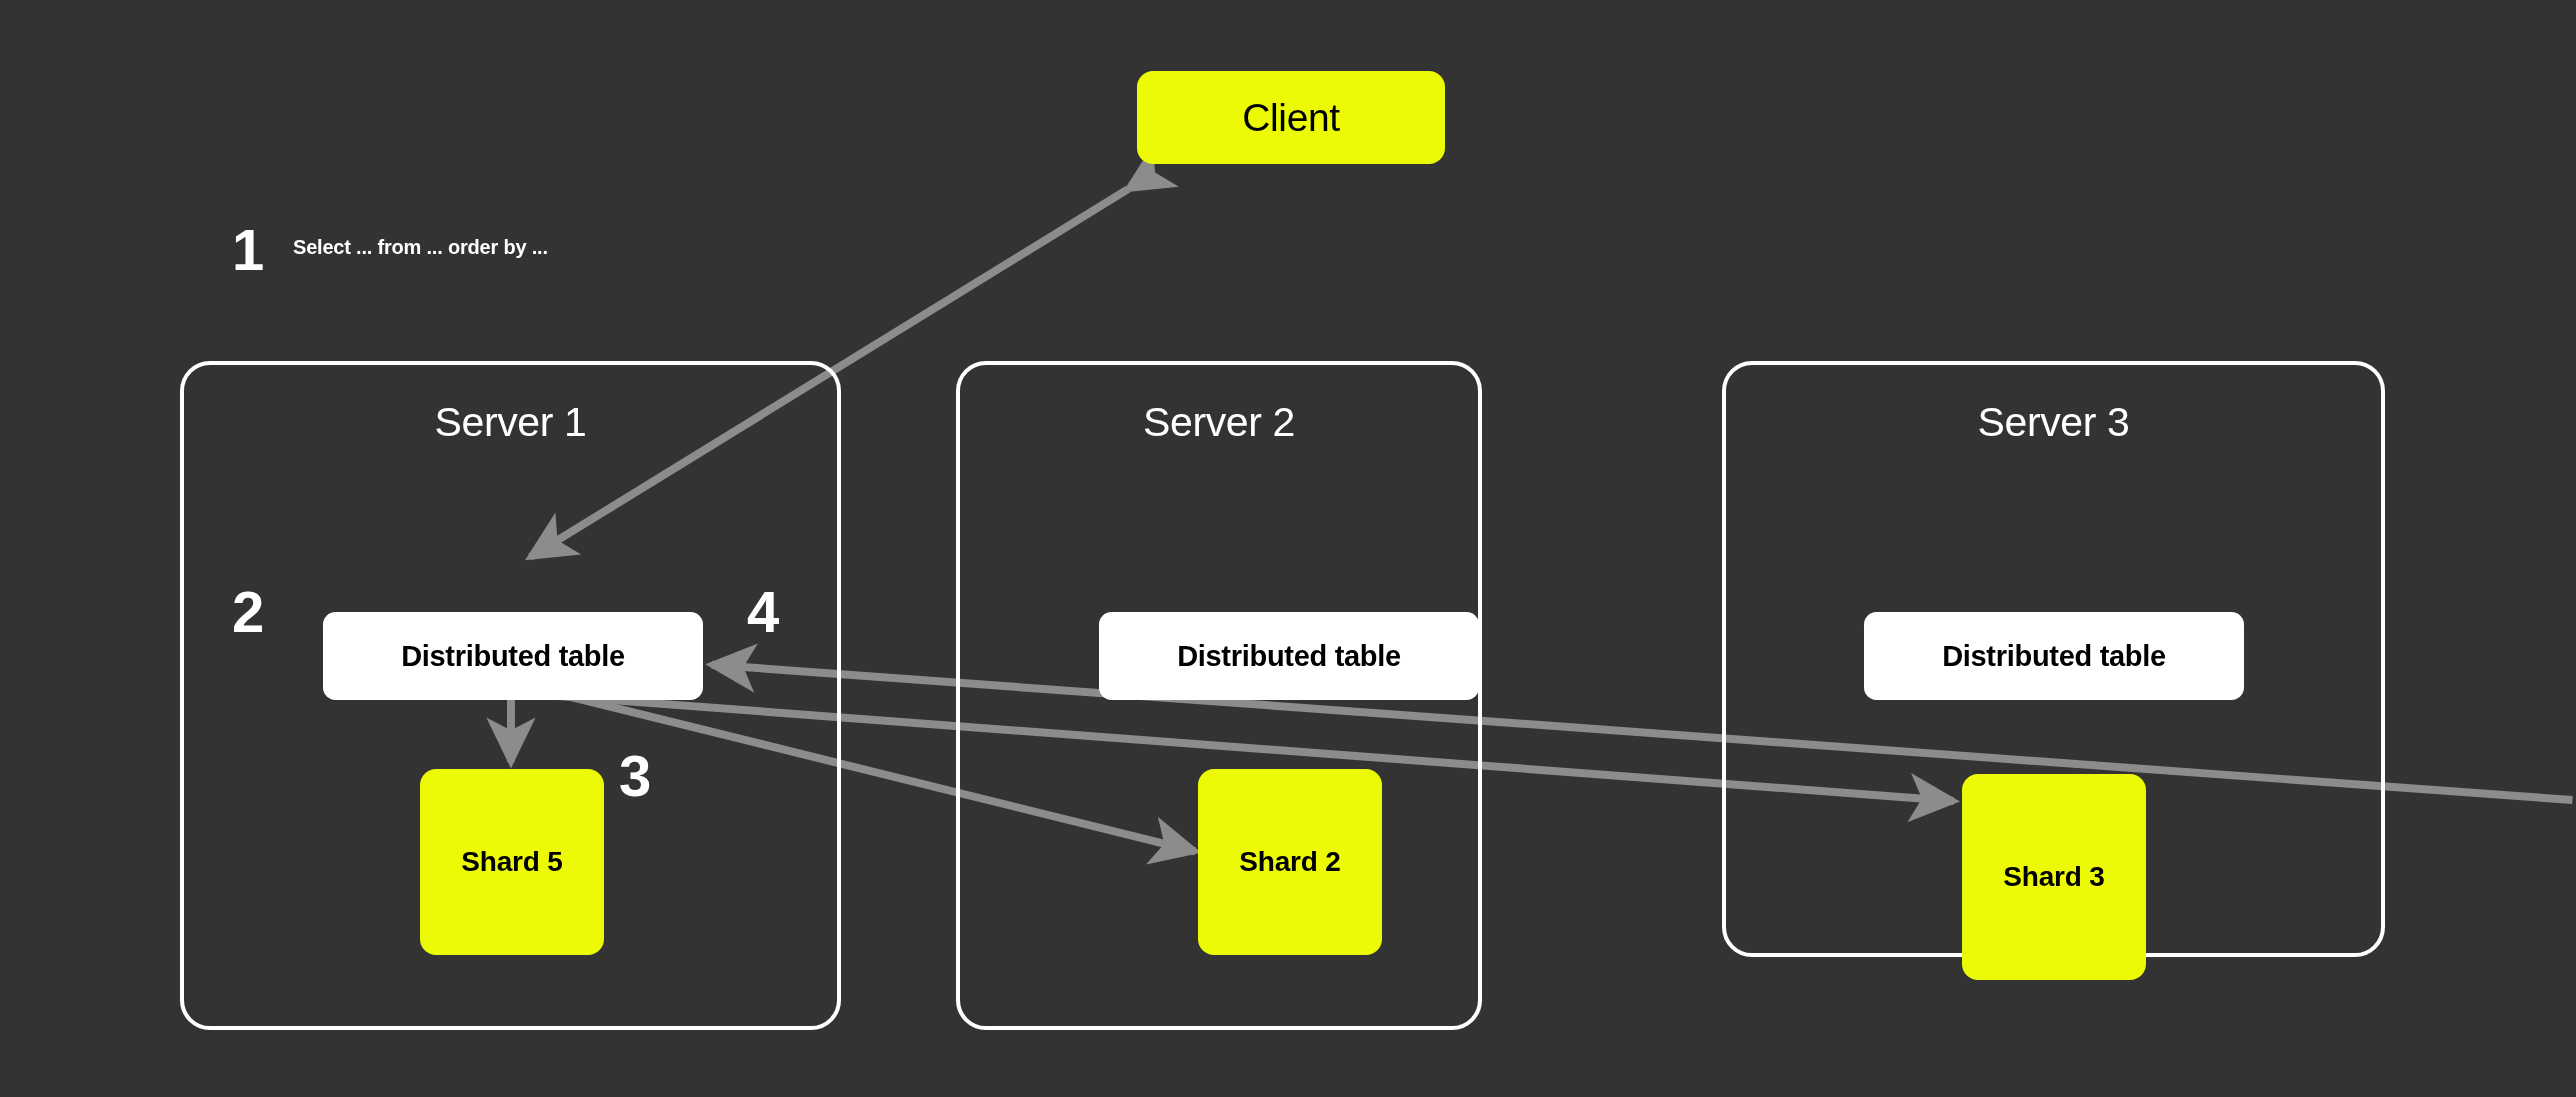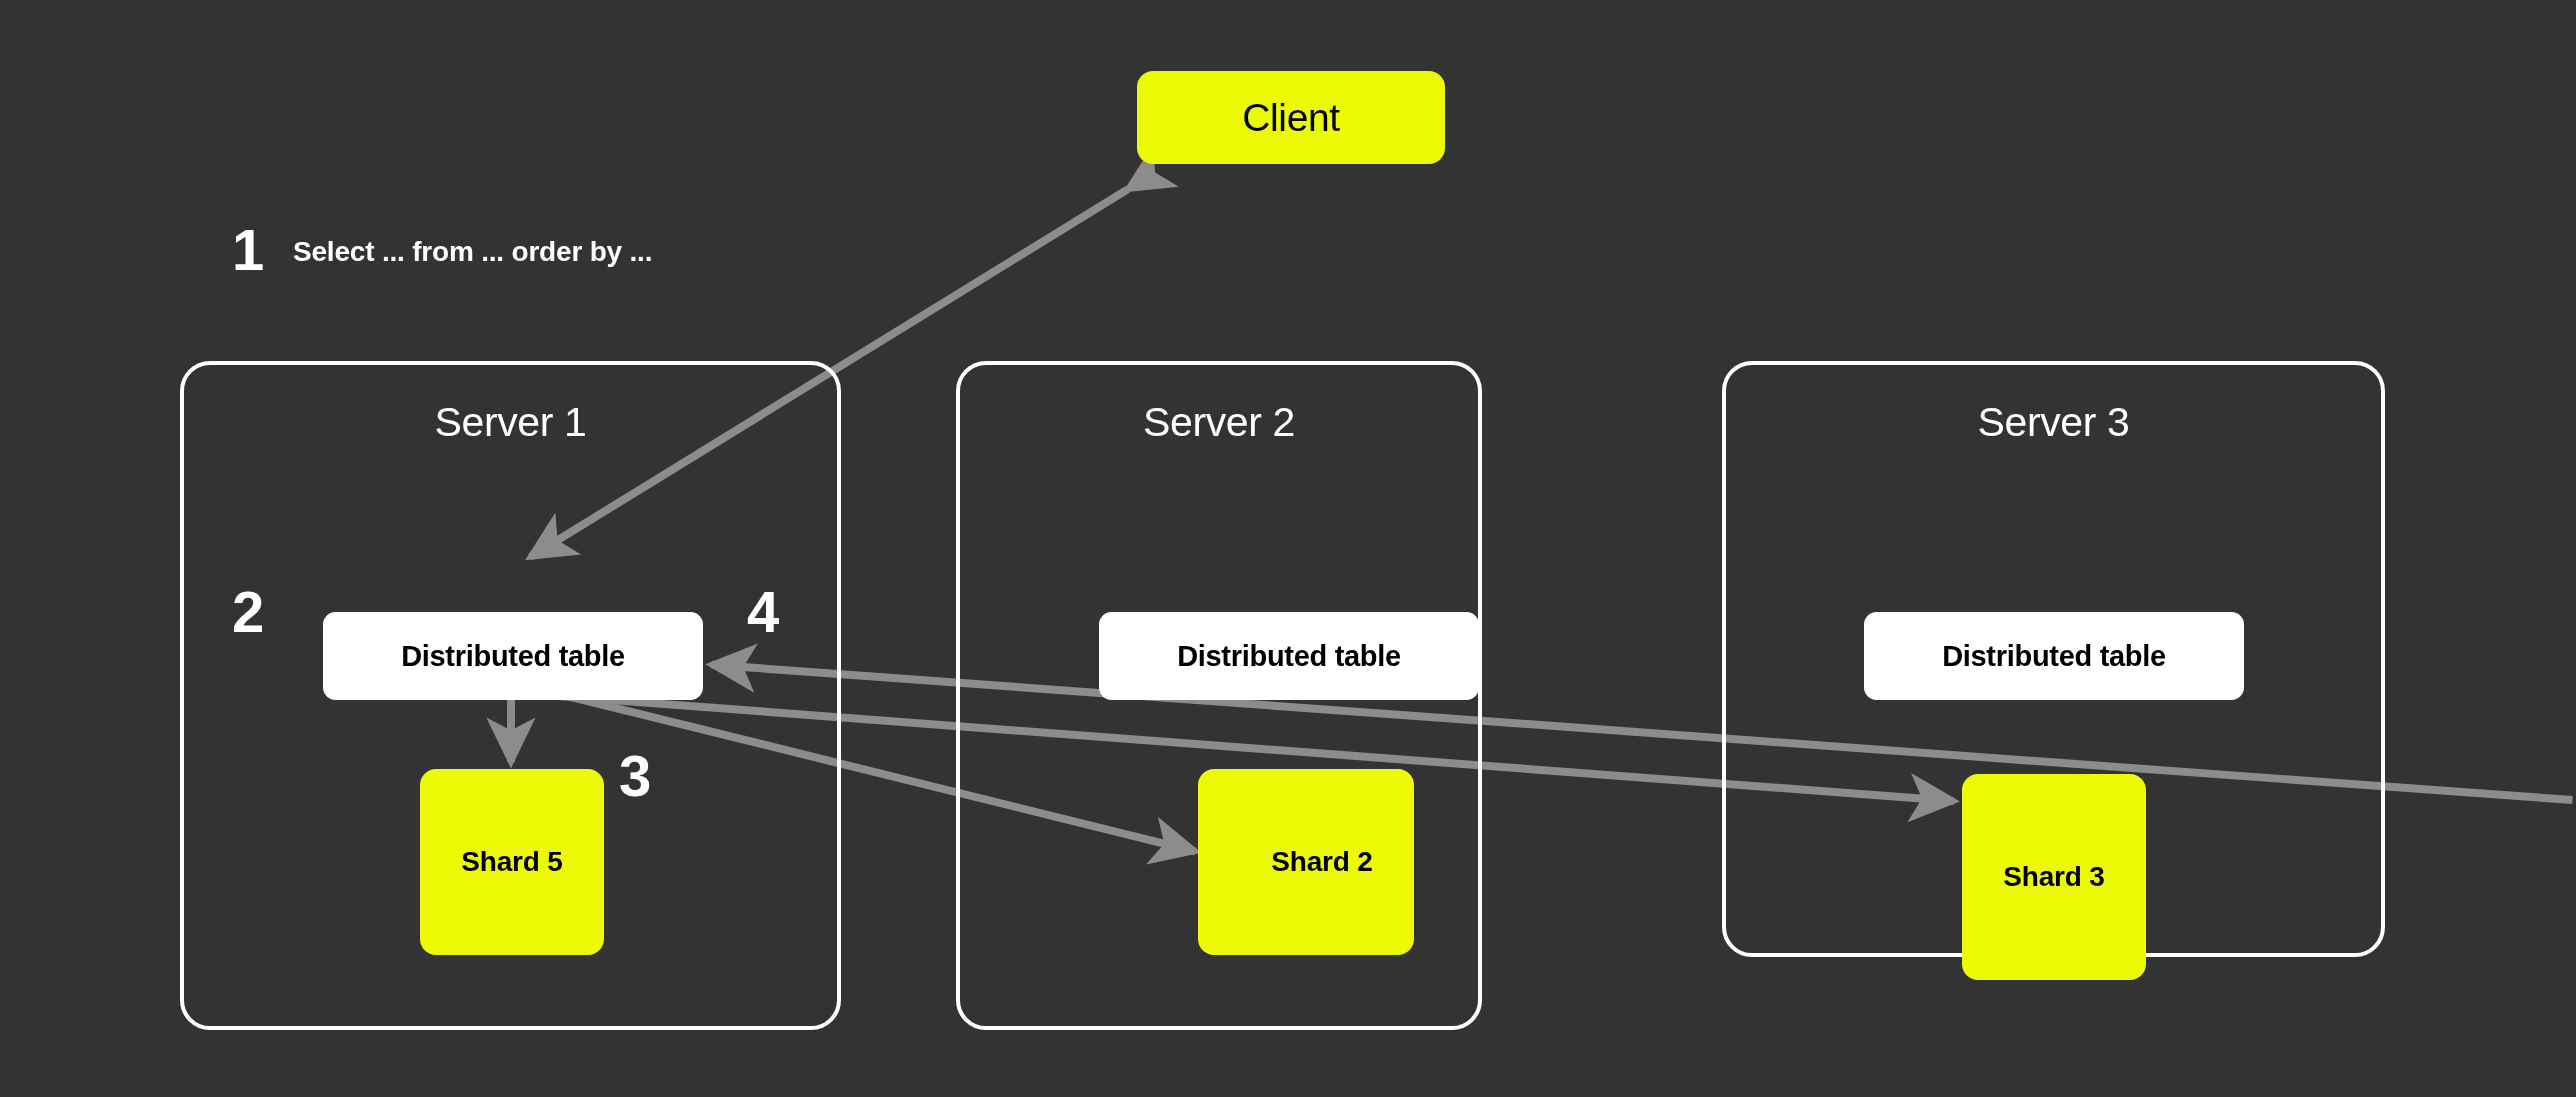--- a/index.html
+++ b/index.html
@@ -89,21 +89,21 @@
     color: #ffffff;
     font-weight: bold;
     line-height: 1;
   }
   #step1-num { left: 232px; top: 221px; font-size: 58px; }
   #step1-text {
     position: absolute;
     left: 293px;
     top: 236px;
     color: #ffffff;
-    font-size: 28px;
+    font-size: 20px;
     font-weight: bold;
     letter-spacing: -0.2px;
     white-space: nowrap;
   }
   #step2-num { left: 232px; top: 583px; font-size: 58px; }
   #step3-num { left: 619px; top: 747px; font-size: 58px; }
   #step4-num { left: 747px; top: 583px; font-size: 58px; }
 </style>
 </head>
 <body>
@@ -140,21 +140,21 @@
   <div class="server-box" style="left:180px; top:361px; width:661px; height:669px;text-decoration:underline;">
     <div class="server-title">Server 1</div>
   </div>
   <div class="dist-table" style="left:323px; top:582px; width:380px; height:88px;">Distributed table</div>
   <div class="shard" style="left:420px; top:769px; width:184px; height:186px;">Shard 5</div>
 
   <div class="server-box" style="left:956px; top:361px; width:526px; height:669px;">
     <div class="server-title">Server 2</div>
   </div>
   <div class="dist-table" style="left:1099px; top:582px; width:380px; height:88px;">Distributed table</div>
-  <div class="shard" style="left:1198px; top:769px; width:184px; height:186px;padding-left:32px;">Shard 2</div>
+  <div class="shard" style="left:1198px; top:769px; width:184px; height:186px;">Shard 2</div>
 
   <div class="server-box" style="left:1722px; top:361px; width:663px; height:596px;">
     <div class="server-title">Server 3</div>
   </div>
   <div class="dist-table" style="left:1864px; top:582px; width:380px; height:88px;">Distributed table</div>
   <div class="shard" style="left:1962px; top:774px; width:184px; height:206px;">Shard 3</div>
 
 </div>
 
 

